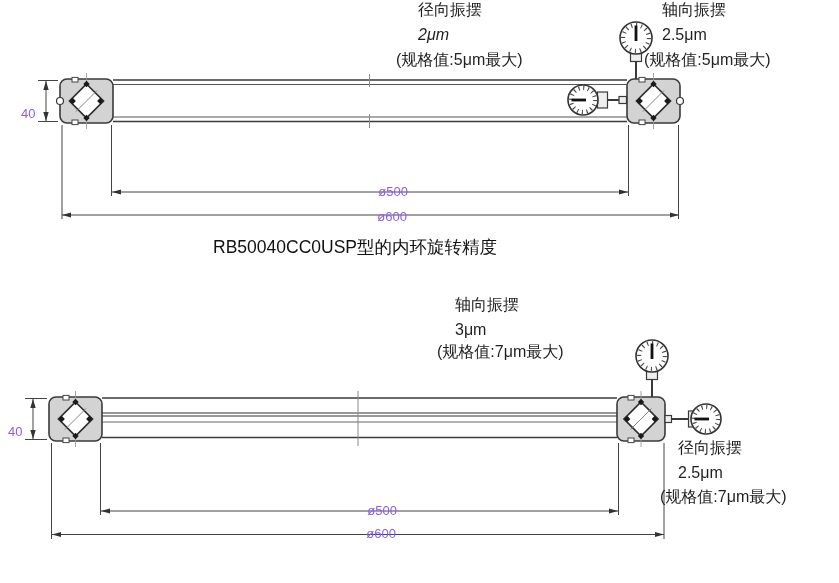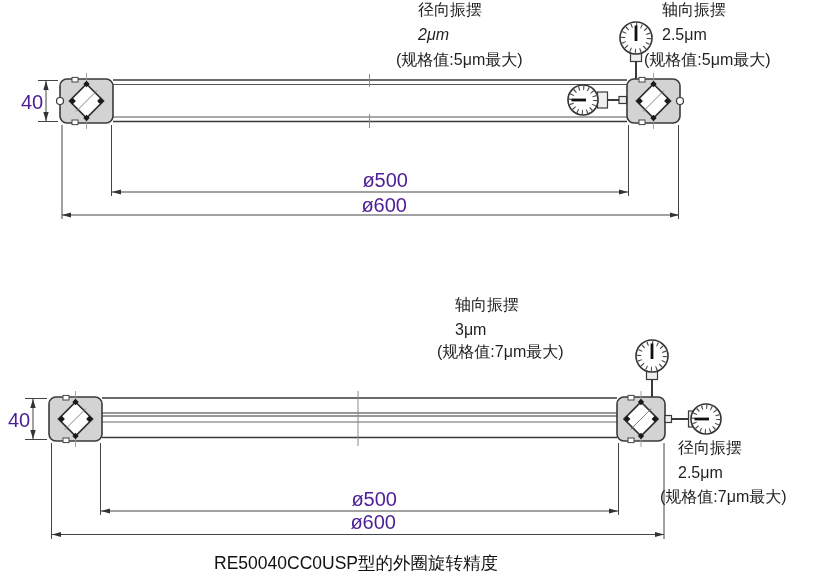--- a/index.html
+++ b/index.html
@@ -2,21 +2,21 @@
 <html><head>
 <meta charset="utf-8">
 <style>
   html,body{margin:0;padding:0;background:#ffffff;}
   #stage{
     position:relative;width:837px;height:583px;background:#fff;overflow:hidden;
     font-family:"Liberation Sans","DejaVu Sans",sans-serif;color:#1f1f1f;
   }
   #drawing{position:absolute;left:0;top:0;}
   .txt{position:absolute;white-space:nowrap;font-size:16px;line-height:1.2;color:#1f1f1f;}
-  .dim{font-size:20px;color:#4c1d95;}
+  .dim{font-size:13px;color:#8b5cf6;margin-top:16px;}
   .dim-c{width:80px;text-align:right;}
   .caption{width:520px;text-align:center;font-size:17.5px;color:#111;}
 </style>
 </head>
 <body>
 
 <div id="stage">
 
   <svg id="drawing" width="839" height="583" viewBox="0 0 839 583">
 
@@ -180,28 +180,28 @@
   <div class="txt" style="left:396px;top:50px;">(规格值:5μm最大)</div>
 
   <div class="txt" style="left:662px;top:0px;">轴向振摆</div>
   <div class="txt" style="left:662px;top:25px;">2.5μm</div>
   <div class="txt" style="left:644px;top:50px;">(规格值:5μm最大)</div>
 
   <div class="txt dim" style="left:21px;top:90px;">40</div>
   <div class="txt dim dim-c" style="left:328px;top:168px;">ø500</div>
   <div class="txt dim dim-c" style="left:327px;top:193px;">ø600</div>
 
+  <div class="txt caption" style="left:95px;top:237px;">RB50040CC0USP型的内环旋转精度</div>
 
   <div class="txt" style="left:455px;top:295px;">轴向振摆</div>
   <div class="txt" style="left:455px;top:320px;">3μm</div>
   <div class="txt" style="left:437px;top:342px;">(规格值:7μm最大)</div>
 
   <div class="txt" style="left:678px;top:438px;">径向振摆</div>
   <div class="txt" style="left:678px;top:463px;">2.5μm</div>
   <div class="txt" style="left:660px;top:487px;">(规格值:7μm最大)</div>
 
   <div class="txt dim" style="left:8px;top:408px;">40</div>
   <div class="txt dim dim-c" style="left:317px;top:487px;">ø500</div>
   <div class="txt dim dim-c" style="left:316px;top:510px;">ø600</div>
 
-  <div class="txt caption" style="left:96px;top:553px;">RE50040CC0USP型的外圈旋转精度</div>
 
 </div>
 
 </body></html>

